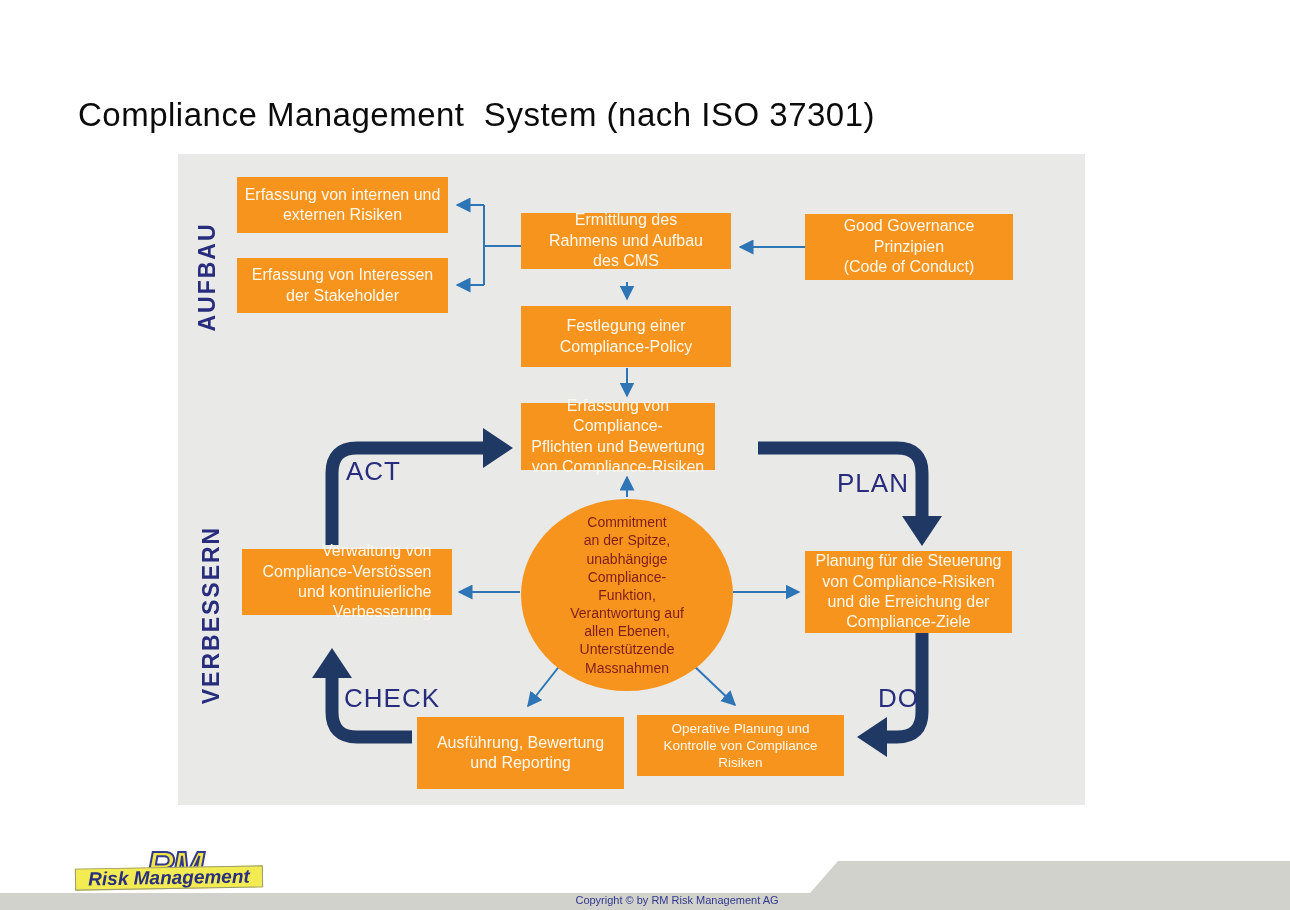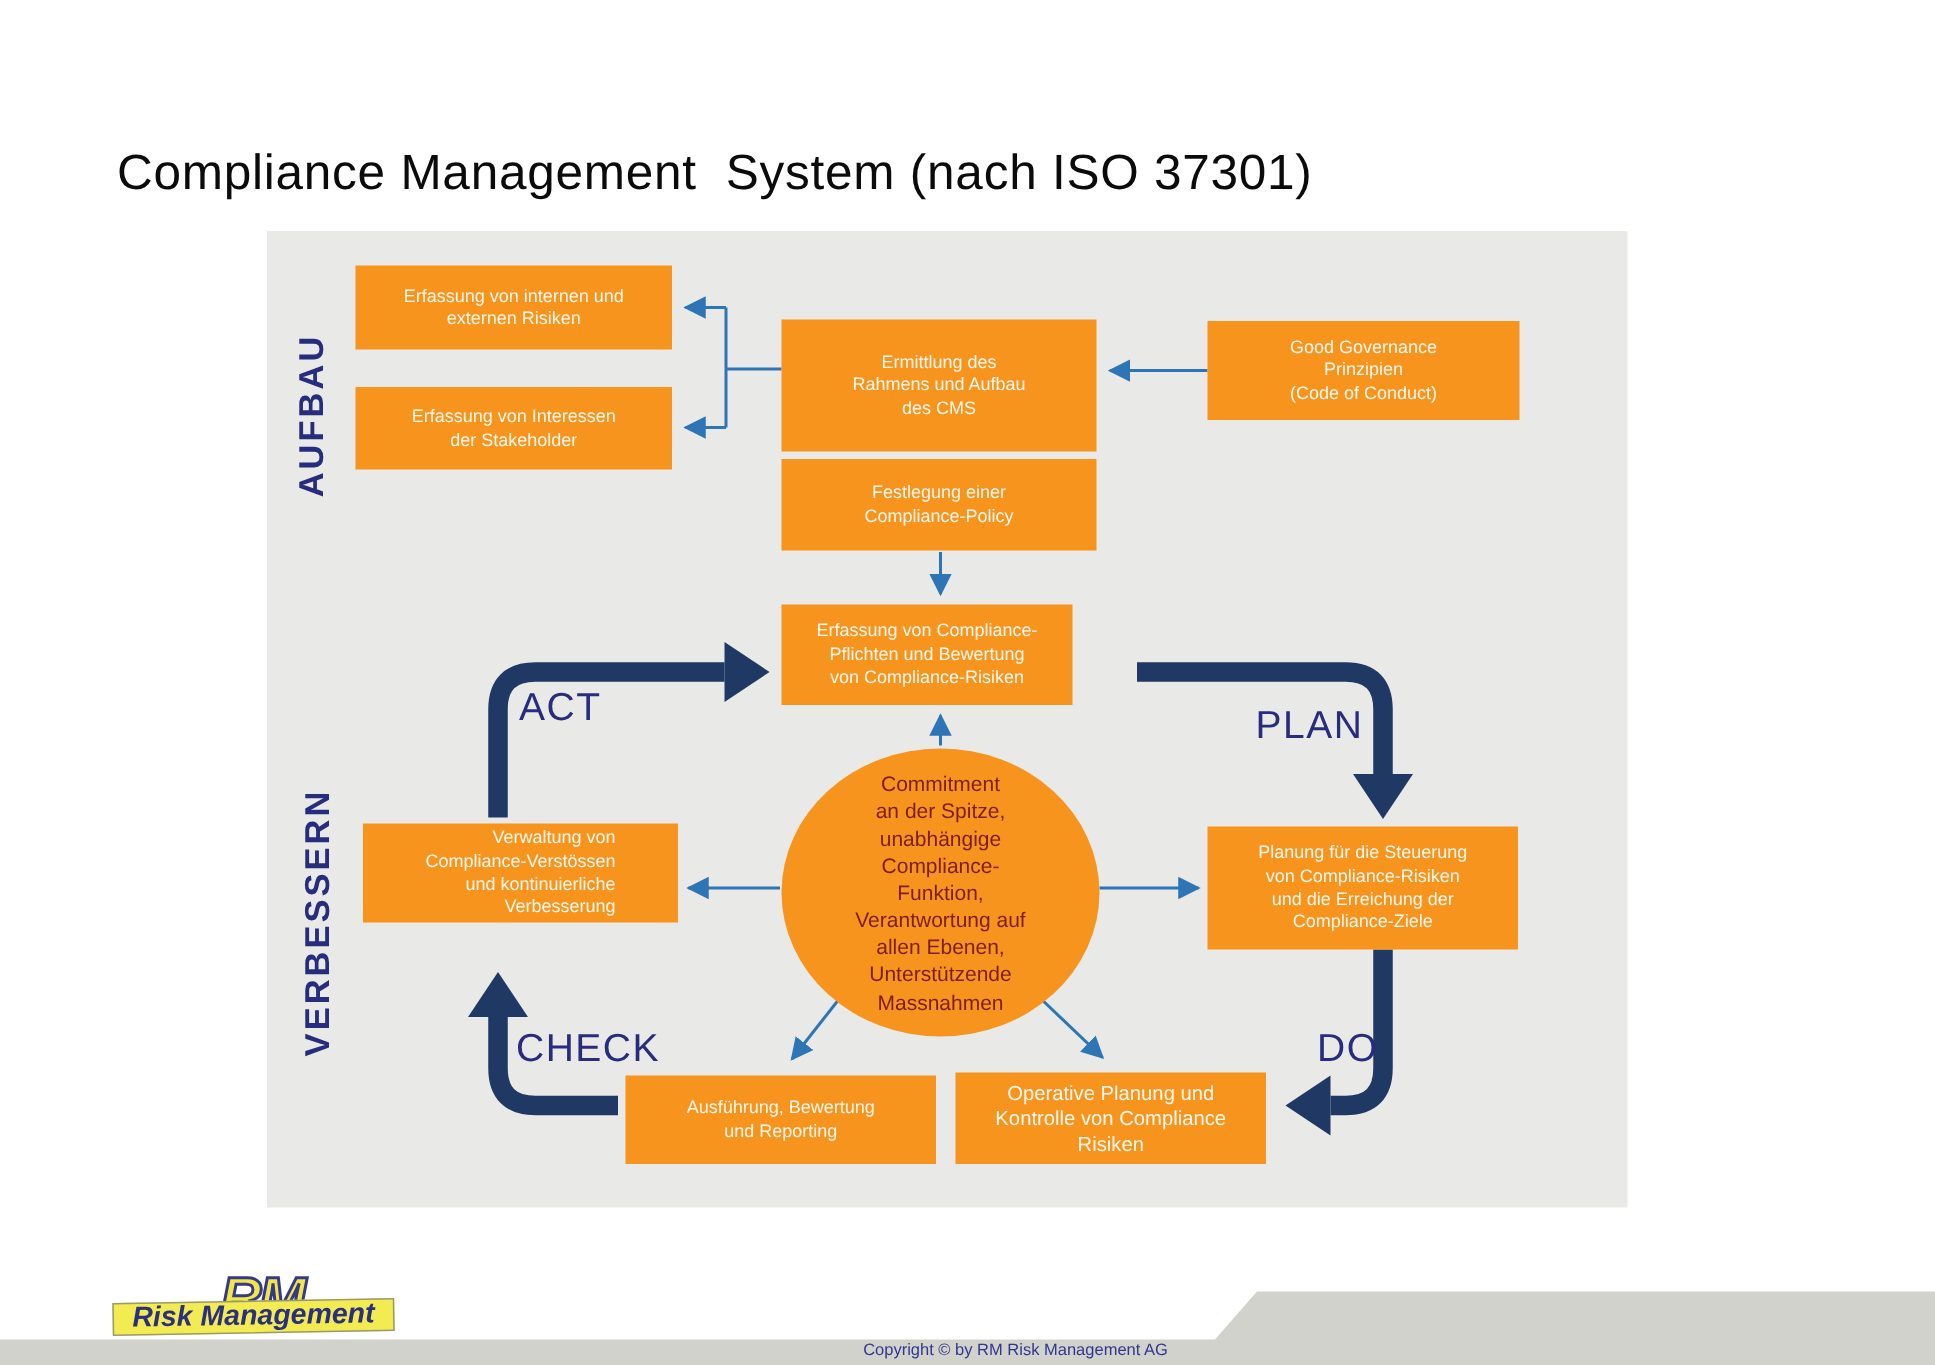--- a/index.html
+++ b/index.html
@@ -16,21 +16,21 @@
     white-space:pre; letter-spacing:0.5px;margin-top:44px;
   }
   .panel {
     position:absolute; left:178px; top:154px; width:907px; height:651px;
     background:#e9e9e8;
   }
   .obox {
     position:absolute; background:#f7941e; color:#fdf8ee;
     display:flex; align-items:center; justify-content:center;
     text-align:center; white-space:pre-line;
-    font-size:12px; line-height:1.28; padding:2px;
+    font-size:16px; line-height:1.28; padding:2px;
   }
   .circle {
     position:absolute; left:521px; top:499px; width:212px; height:192px;
     background:#f7941e; border-radius:50%;
     display:flex; align-items:center; justify-content:center;
     text-align:center; white-space:pre-line;
     color:#7f1d1d; font-size:14px; line-height:1.3;
   }
   .vlabel {
     position:absolute; color:#272c7c; font-weight:700; font-size:23px;
@@ -110,40 +110,40 @@
   <polygon points="0,893 810,893 838,861 1290,861 1290,910 0,910" fill="#d2d2cc"></polygon>
 </svg>
 
 <div class="vlabel" style="left:130px; top:261px; width:160px; height:32px;">AUFBAU</div>
 <div class="vlabel" style="left:104px; top:599px; width:220px; height:32px;">VERBESSERN</div>
 
 <div class="obox" style="left:237px; top:177px; width:211px; height:56px;">Erfassung von internen und
 externen Risiken</div>
 <div class="obox" style="left:237px; top:258px; width:211px; height:55px;">Erfassung von Interessen
 der Stakeholder</div>
-<div class="obox" style="left:521px; top:213px; width:210px; height:88px;">Ermittlung des
+<div class="obox" style="left:521px; top:213px; width:210px; height:56px;">Ermittlung des
 Rahmens und Aufbau
 des CMS</div>
 <div class="obox" style="left:805px; top:214px; width:208px; height:66px;">Good Governance
 Prinzipien
 (Code of Conduct)</div>
 <div class="obox" style="left:521px; top:306px; width:210px; height:61px;">Festlegung einer
 Compliance-Policy</div>
 <div class="obox" style="left:521px; top:403px; width:194px; height:67px;">Erfassung von Compliance-
 Pflichten und Bewertung
 von Compliance-Risiken</div>
 <div class="obox" style="left:242px; top:549px; width:210px; height:66px;text-align:right;">Verwaltung von
 Compliance-Verstössen
 und kontinuierliche
 Verbesserung</div>
 <div class="obox" style="left:805px; top:551px; width:207px; height:82px;">Planung für die Steuerung
 von Compliance-Risiken
 und die Erreichung der
 Compliance-Ziele</div>
-<div class="obox" style="left:417px; top:717px; width:207px; height:59px;">Ausführung, Bewertung
+<div class="obox" style="left:417px; top:717px; width:207px; height:72px;">Ausführung, Bewertung
 und Reporting</div>
 <div class="obox" style="left:637px; top:715px; width:207px; height:61px; font-size:13.5px;">Operative Planung und
 Kontrolle von Compliance
 Risiken</div>
 
 <div class="circle">Commitment
 an der Spitze,
 unabhängige
 Compliance-
 Funktion,

